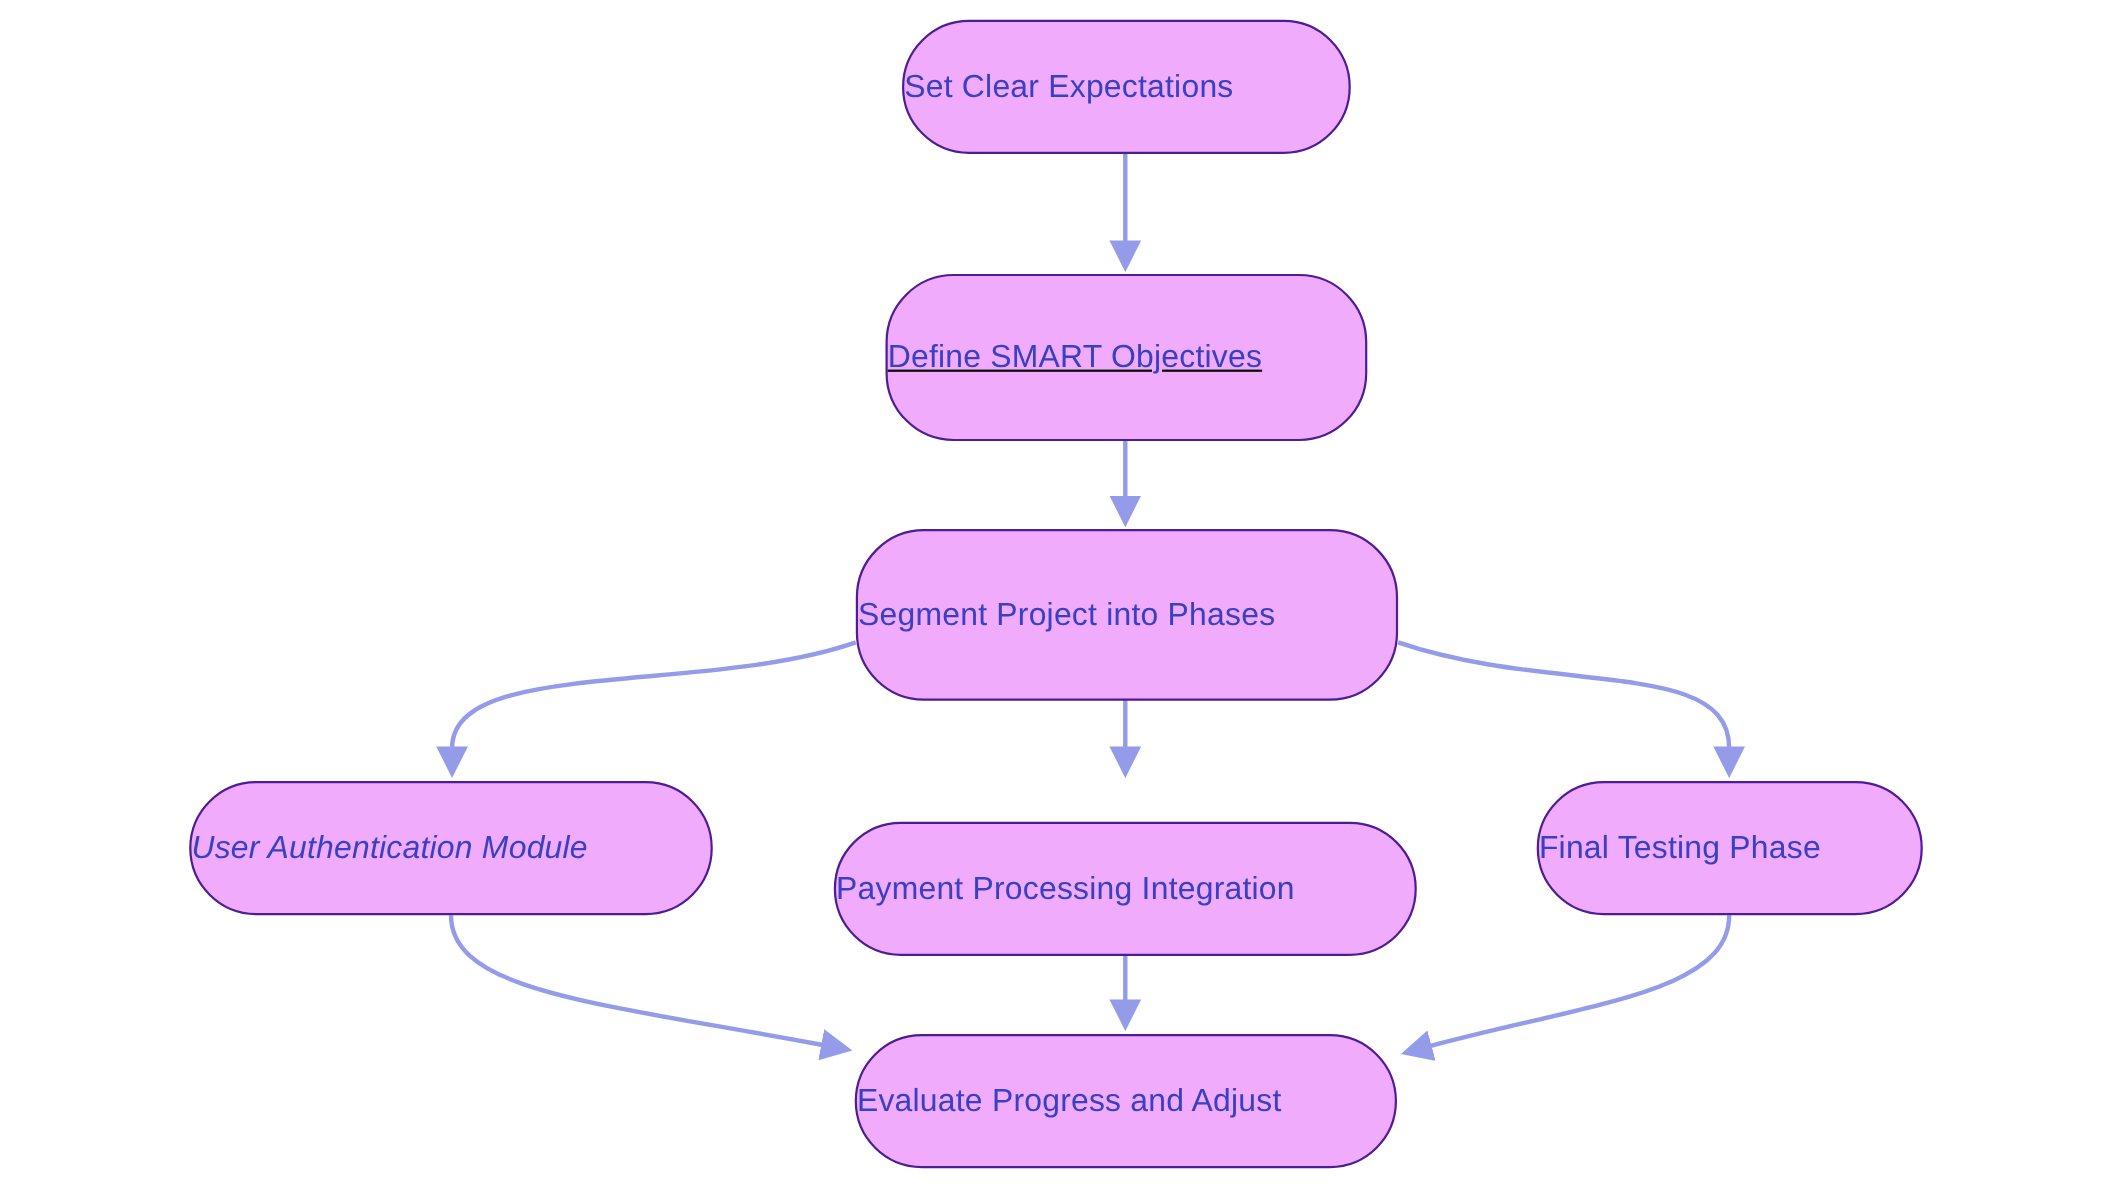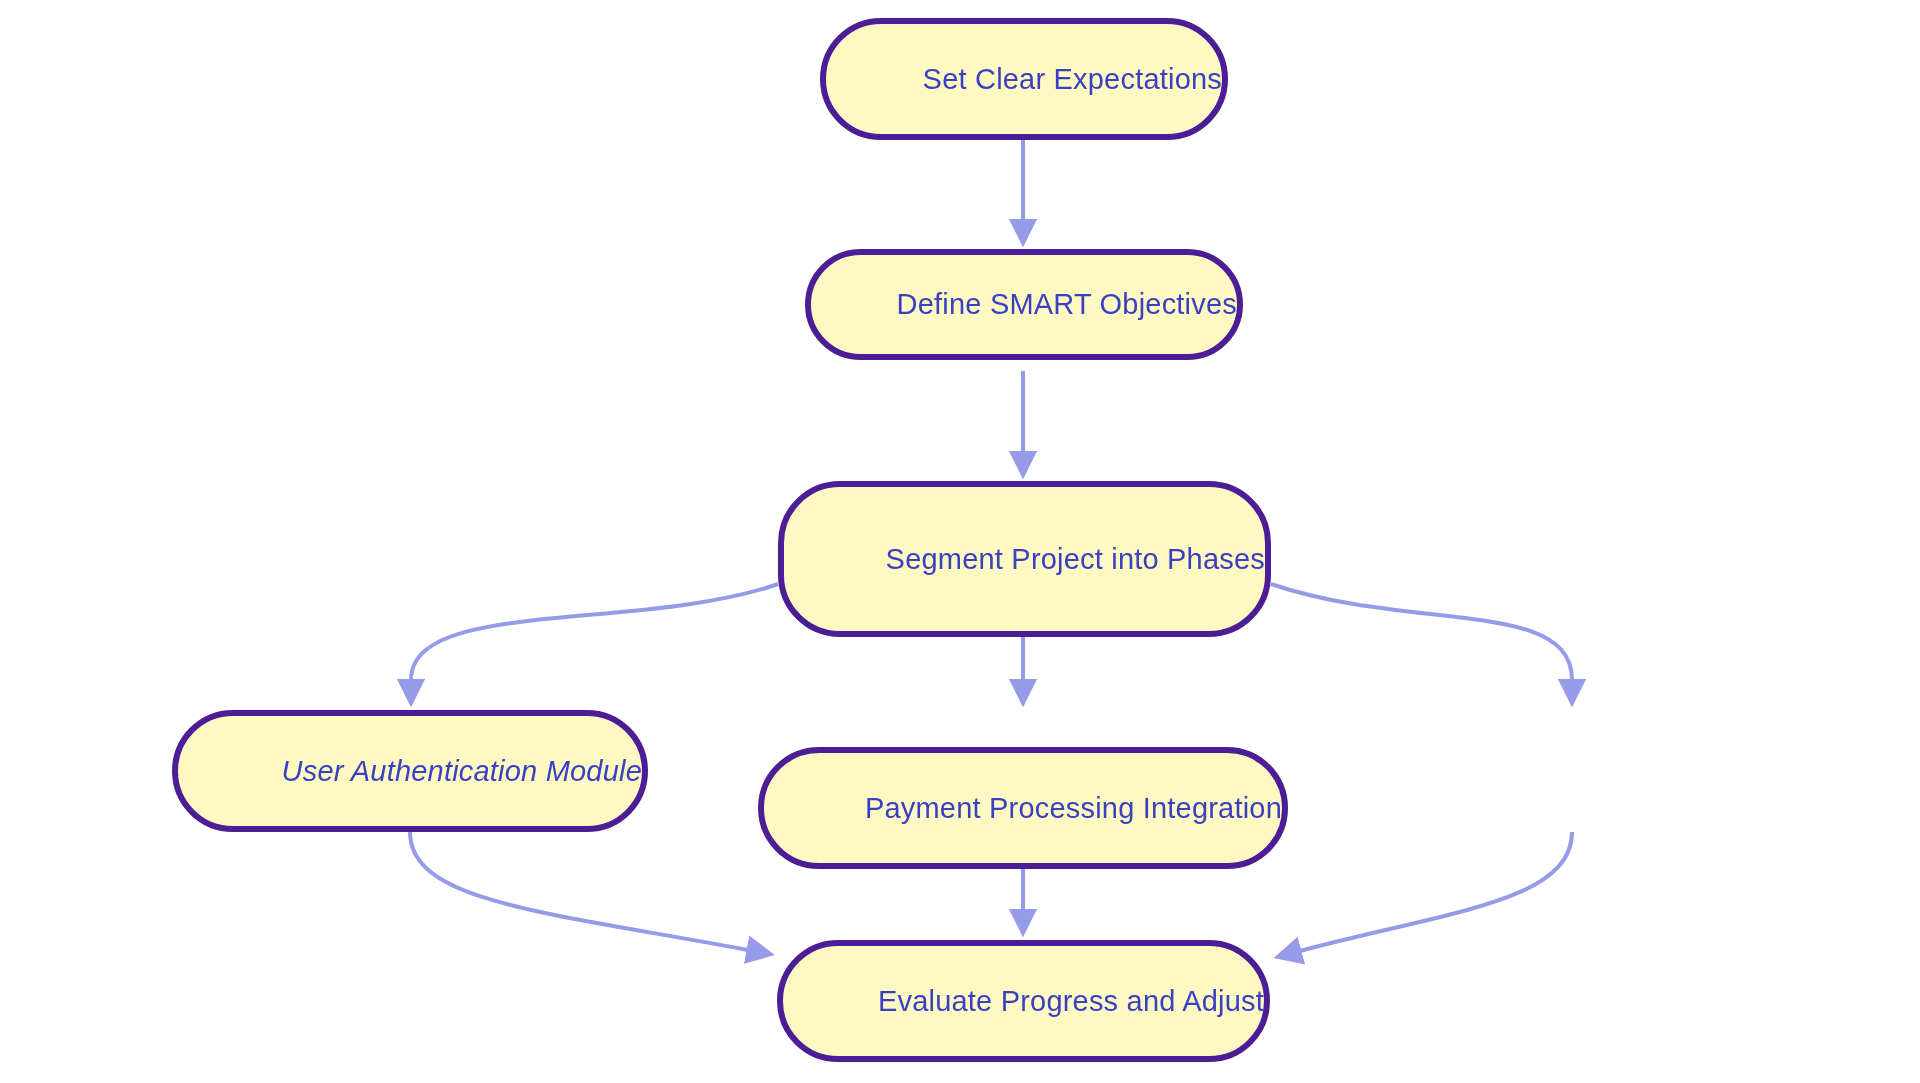--- a/index.html
+++ b/index.html
@@ -22,26 +22,26 @@
     pointer-events: none;
   }
   .edge {
     fill: none;
     stroke: #949be9;
     stroke-width: 4;
   }
   .node {
     position: absolute;
     box-sizing: border-box;
-    background: #fef9c3;
-    border: 6px solid #4c1d95;
+    background: #f0abfc;
+    border: 2px solid #4c1d95;
     border-radius: 62px;
     display: flex;
     align-items: center;
-    justify-content: flex-end;
+    justify-content: flex-start;
   }
   .node-label {
     color: #3a40c2;
     font-size: 29px;
     font-weight: 400;
     letter-spacing: 0.2px;
     white-space: nowrap;
     text-align: center;
   }
 </style>
@@ -71,34 +71,37 @@
 
     <path class="edge" d="M 410 832 C 410 902, 545 912, 748 950" marker-end="url(#arrowhead)"></path>
 
     <path class="edge" d="M 1572 832 C 1572 902, 1445 912, 1300 951" marker-end="url(#arrowhead)"></path>
   </svg>
 
   <div class="node" style="left:820px; top:18px; width:408px; height:122px;">
     <span class="node-label">Set Clear Expectations</span>
   </div>
 
-  <div class="node" style="left:805px; top:249px; width:438px; height:111px;">
+  <div class="node" style="left:805px; top:249px; width:438px; height:152px;text-decoration:underline;">
     <span class="node-label">Define SMART Objectives</span>
   </div>
 
   <div class="node" style="left:778px; top:481px; width:493px; height:156px;">
     <span class="node-label">Segment Project into Phases</span>
   </div>
 
   <div class="node" style="left:172px; top:710px; width:476px; height:122px;font-style:italic;">
     <span class="node-label">User Authentication Module</span>
   </div>
 
   <div class="node" style="left:758px; top:710px; width:530px; height:122px;margin-top:37px;">
     <span class="node-label">Payment Processing Integration</span>
   </div>
 
+  <div class="node" style="left:1397px; top:710px; width:351px; height:122px;">
+    <span class="node-label">Final Testing Phase</span>
+  </div>
 
   <div class="node" style="left:777px; top:940px; width:493px; height:122px;">
     <span class="node-label">Evaluate Progress and Adjust</span>
   </div>
 
 </div>
 
 </body></html>

